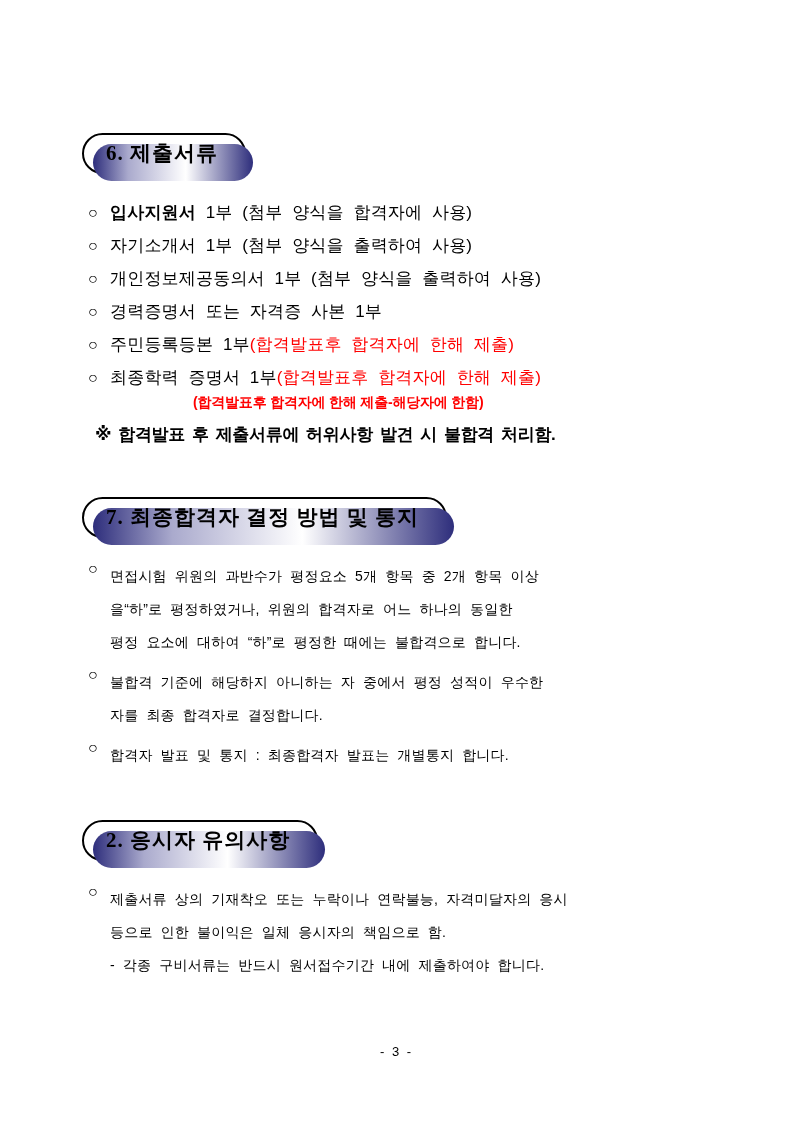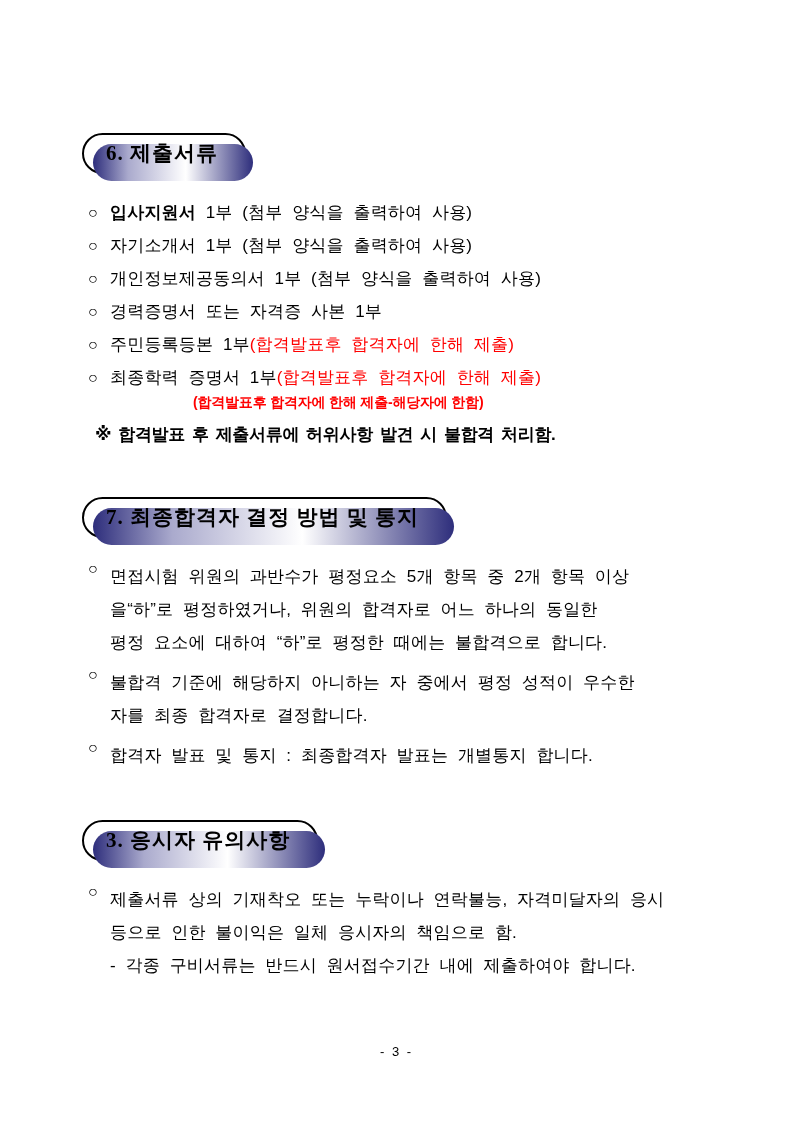--- a/index.html
+++ b/index.html
@@ -68,21 +68,21 @@
     font-size: 17px;
     font-weight: bold;
     line-height: 33px;
     letter-spacing: -0.3px;
     word-spacing: 0.15em;
   }
   .para { margin-bottom: 8px; }
   .para .lines { flex: 1; }
   .line {
     line-height: 33px;
-    font-size: 17px;
+    font-size: 14px;
     word-spacing: 0.28em;
     letter-spacing: 0.2px;
   }
   .sec-6 { margin-bottom: 46px; }
   .sec-7 { margin-bottom: 48px; }
   .sec-7 .para { margin-bottom: 7px; }
   .page-number {
     position: absolute;
     left: 0;
     right: 0;
@@ -100,21 +100,21 @@
 
     <section class="sec-6">
       <div class="hdr-wrap">
         <div class="hdr">
           <span>6. 제출서류</span>
         </div>
       </div>
 
       <div class="item">
         <span class="bullet">○</span>
-        <span class="item-text"><b>입사지원서</b><span> 1부 (첨부 양식을 출력하여 사용)</span><span class="red"></span></span>
+        <span class="item-text"><b>입사지원서</b><span> 1부 (첨부 양식을 합격자에 사용)</span><span class="red"></span></span>
       </div>
       <div class="item">
         <span class="bullet">○</span>
         <span class="item-text"><b></b><span>자기소개서 1부 (첨부 양식을 출력하여 사용)</span><span class="red"></span></span>
       </div>
       <div class="item">
         <span class="bullet">○</span>
         <span class="item-text"><b></b><span>개인정보제공동의서 1부 (첨부 양식을 출력하여 사용)</span><span class="red"></span></span>
       </div>
       <div class="item">
@@ -160,21 +160,21 @@
         <span class="bullet">○</span>
         <div class="lines">
           <div class="line">합격자 발표 및 통지 : 최종합격자 발표는 개별통지 합니다.</div>
         </div>
       </div>
     </section>
 
     <section class="sec-8">
       <div class="hdr-wrap">
         <div class="hdr">
-          <span>3. 응시자 유의사항</span>
+          <span>2. 응시자 유의사항</span>
         </div>
       </div>
 
       <div class="para">
         <span class="bullet">○</span>
         <div class="lines">
           <div class="line">제출서류 상의 기재착오 또는 누락이나 연락불능, 자격미달자의 응시</div>
           <div class="line">등으로 인한 불이익은 일체 응시자의 책임으로 함.</div>
           <div class="line">- 각종 구비서류는 반드시 원서접수기간 내에 제출하여야 합니다.</div>
         </div>

